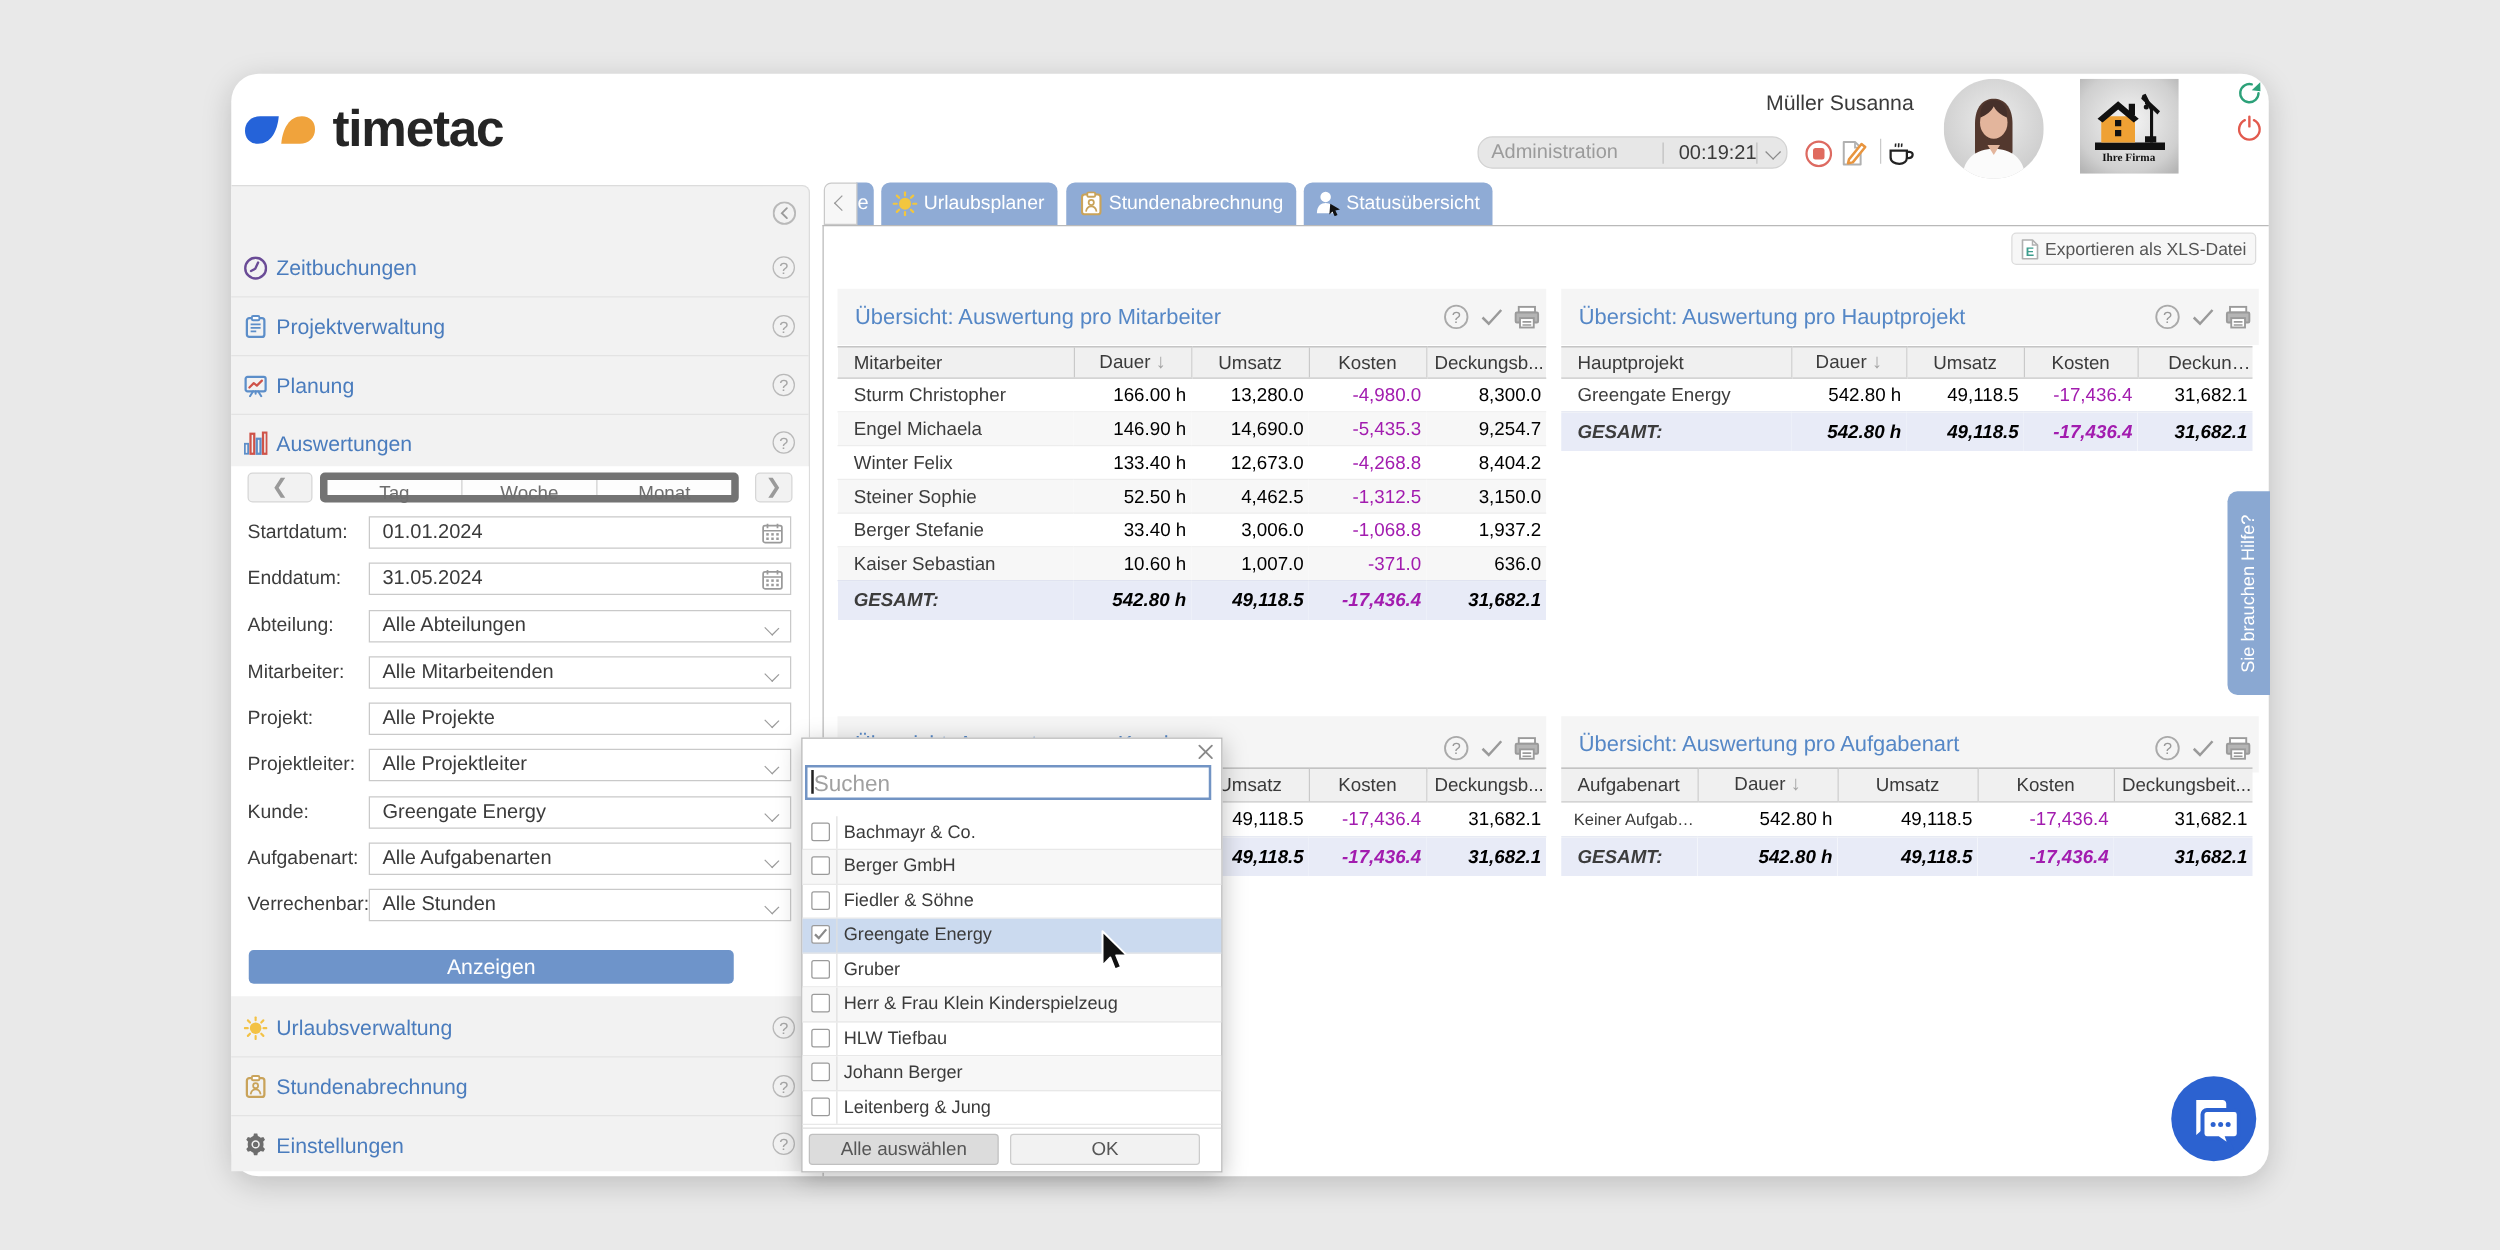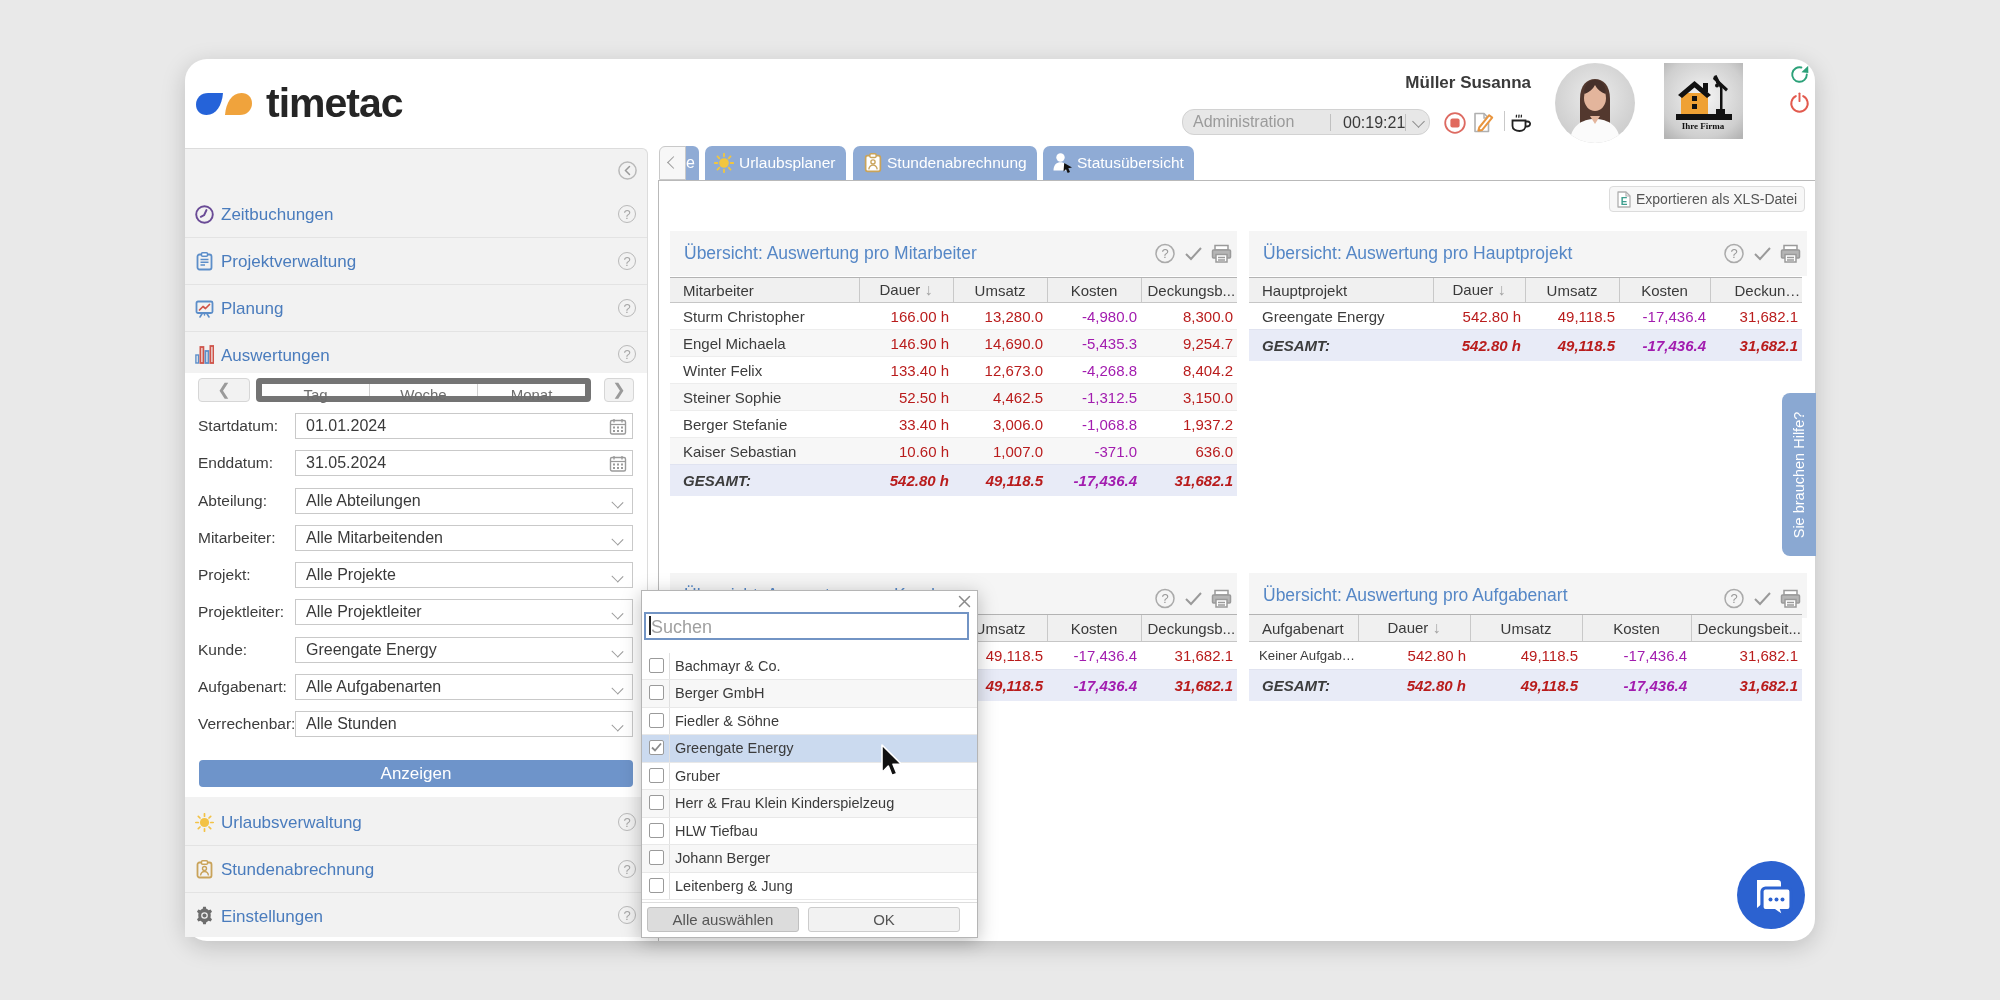--- a/index.html
+++ b/index.html
@@ -13,40 +13,40 @@
 .qm{position:absolute;left:433px;width:18px;height:18px;border:1.5px solid #b9b9b9;border-radius:50%;color:#a6a6a6;font-size:13px;text-align:center;line-height:18px;box-sizing:border-box}
 .icon16{position:absolute;left:10px;width:19px;height:19px}
 .formbg{position:absolute;left:0;top:224px;width:462px;height:424px;background:#fff}
 .navbtn{position:absolute;height:24px;background:#f2f2f2;border:1px solid #d6d6d6;border-radius:4px;box-sizing:border-box;color:#9a9a9a;text-align:center;font-size:16px;line-height:21px}
 .seg{position:absolute;left:71px;top:229px;width:335px;height:24px;background:#fdfdfd;border:6px solid #737373;border-radius:4px;box-sizing:border-box;display:flex}
 .seg div{flex:1;text-align:center;font-size:15px;color:#6d6d6d;line-height:22px;border-right:1px solid #cfcfcf}
 .seg div:last-child{border-right:none}
 .flabel{position:absolute;left:13px;font-size:15.5px;color:#3c3c3c;height:26px;line-height:26px}
 .finput{position:absolute;left:110px;width:338px;height:26px;background:#fff;border:1px solid #c9c9c9;box-sizing:border-box;font-size:16px;color:#3a3a3a;line-height:24px;padding-left:10px}
 .chev{position:absolute;right:10px;top:9px;width:8px;height:8px;border-right:1.6px solid #9a9a9a;border-bottom:1.6px solid #9a9a9a;transform:rotate(45deg) scale(1,0.9);transform-origin:center}
-.anz{position:absolute;left:14px;top:611px;width:434px;height:27px;background:#6e94ca;border-radius:4px;color:#fff;font-size:17px;text-align:center;line-height:27px}
+.anz{position:absolute;left:14px;top:611px;width:388px;height:27px;background:#6e94ca;border-radius:4px;color:#fff;font-size:17px;text-align:center;line-height:27px}
 
 .cborder{position:absolute;left:473px;top:121px;width:1157px;height:761px;border-left:1px solid #b9b9b9;border-top:1px solid #b9b9b9;box-sizing:border-box}
 .tab{position:absolute;top:87px;height:34px;background:#8fabd5;border-radius:7px 7px 0 0;color:#fff;font-size:15.5px}
 .tab .lbl{position:absolute;left:34px;top:8px;white-space:nowrap}
 .atab{position:absolute;left:1170px;top:87px;width:431px;height:35px;background:#fff;border:1px solid #c9c9c9;border-bottom:none;border-radius:6px 6px 0 0;box-sizing:border-box;z-index:3}
 .export{position:absolute;left:1424px;top:127px;width:196px;height:26px;background:#f7f7f7;border:1px solid #dcdcdc;border-radius:4px;box-sizing:border-box}
 
 .pband{position:absolute;height:45px;background:#f5f5f5}
 .ptitle{position:absolute;left:14px;top:12px;font-size:17.5px;color:#5587c6}
 .tbl{position:absolute;border-collapse:collapse;table-layout:fixed;font-size:15px;color:#3c3c3c}
 .tbl th{background:#f0f0f0;border-top:1px solid #b3b3b3;border-bottom:1px solid #c6c6c6;font-weight:400;height:24px;padding:0;font-size:15px;color:#3a3a3a;overflow:hidden;white-space:nowrap}
 .tbl th+th{border-left:1px solid #c9c9c9}
 .tbl td{height:26px;padding:0;overflow:hidden;white-space:nowrap}
 .tbl tr+tr td{border-top:1px solid #ededed}
 .tbl tr:nth-child(odd) td{background:#f7f7f7}
 .tbl tr.ges td{background:#e8ebf7;font-weight:700;font-style:italic;border-top:1px solid #e0e3f0;height:31px}
 .tbl .tl{text-align:left;padding-left:13px;text-overflow:ellipsis}
 .tbl .num{text-align:right;padding-right:4px}
-.g{color:#b91c1c}
+.g{color:#000000}
 .r{color:#a21caf}
 .tbl2 th{height:26px}
 .tbl2 td{height:27px}
 .arrow-dn{color:#a3a3a3;font-size:16px}
 
 .help{position:absolute;left:1597px;top:334px;width:34px;height:163px;background:#8aa8d2;border-radius:8px 0 0 8px;z-index:5}
 .help span{position:absolute;left:17px;top:81.5px;transform:translate(-50%,-50%) rotate(-90deg);color:#fff;font-size:14.5px;white-space:nowrap}
 
 .popup{position:absolute;left:641px;top:590px;width:337px;height:348px;background:#fff;border:1px solid #b5b5b5;box-sizing:border-box;box-shadow:0 4px 18px rgba(0,0,0,0.25);z-index:50}
 .prow{position:absolute;left:0;width:335px;height:27.5px;border-bottom:1px solid #e8e8e8;box-sizing:border-box}
@@ -57,21 +57,21 @@
 </style>
 </head>
 <body>
 <div class="win">
 
 <svg class="abs" style="left:10px;top:33px" width="58" height="24" viewBox="0 0 58 24">
 <path d="M28 1 C27 13 21.5 23 11.5 23 C5 23 1 18.6 1 12.5 C1 5.8 6.2 1 13.2 1 Z" fill="#2563d9"></path>
 <path d="M30 23 C31 11 36.5 1 46.5 1 C53 1 57 5.4 57 11.5 C57 18.2 51.8 23 44.8 23 Z" fill="#f0a33c"></path>
 </svg>
 <div class="abs" style="left:81px;top:21px;font-size:41px;font-weight:700;color:#252525;letter-spacing:-1px">timetac</div>
-<div class="abs" style="left:1146px;top:14px;width:200px;text-align:right;font-size:17px;font-weight:700;color:#3a3a3a">Müller Susanna</div>
+<div class="abs" style="left:1146px;top:14px;width:200px;text-align:right;font-size:17px;font-weight:400;color:#3a3a3a">Müller Susanna</div>
 
 <div class="abs" style="left:997px;top:50px;width:248px;height:26px;background:#e7e7e7;border:1px solid #d2d2d2;border-radius:12px;box-sizing:border-box">
  <span class="abs" style="left:10px;top:3px;font-size:16px;color:#9b9b9b">Administration</span>
  <span class="abs" style="left:147px;top:4px;height:17px;border-left:1px solid #c0c0c0"></span>
  <span class="abs" style="left:160px;top:4px;font-size:16px;color:#3a3a3a">00:19:21</span>
  <span class="abs" style="left:222px;top:4px;height:17px;border-left:1px solid #c0c0c0"></span>
  <span class="abs" style="left:231px;top:7px;width:8px;height:8px;border-right:1.7px solid #8a8a8a;border-bottom:1.7px solid #8a8a8a;transform:rotate(45deg)"></span>
 </div>
 
 <svg class="abs" style="left:1259px;top:53px" width="22" height="22" viewBox="0 0 22 22">

